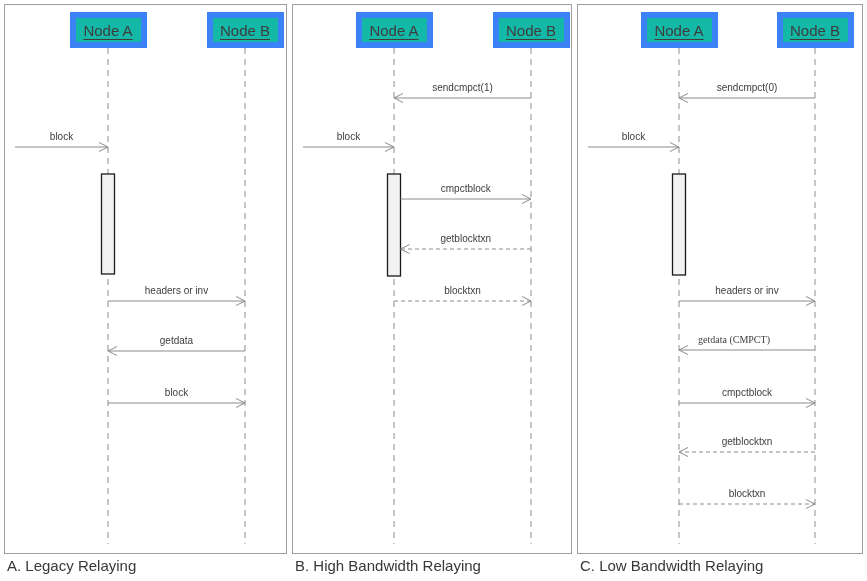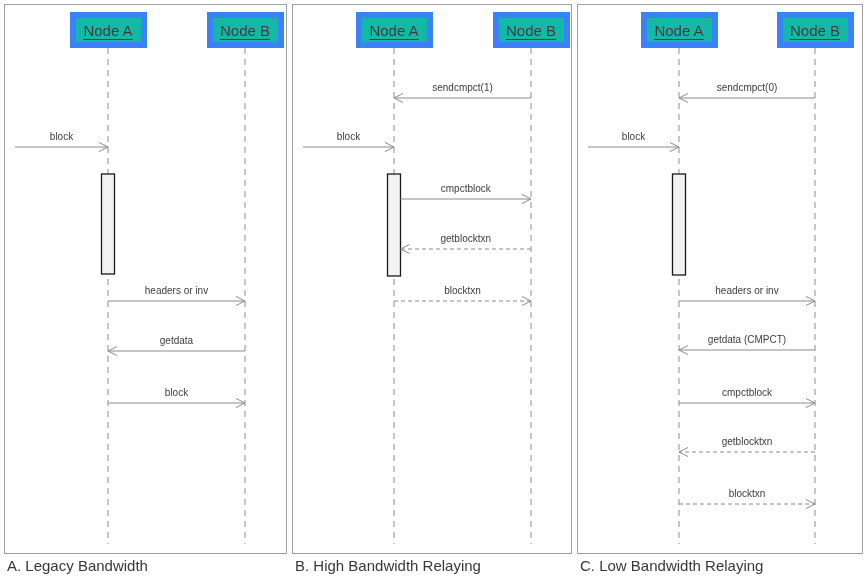--- a/index.html
+++ b/index.html
@@ -126,27 +126,27 @@
         <line x1="101" y1="398" x2="237" y2="398" stroke="#8c8c8c" stroke-width="1"></line>
         <polyline points="228,393.5 237,398 228,402.5" fill="none" stroke="#8c8c8c" stroke-width="1"></polyline>
         <line x1="237" y1="447" x2="101" y2="447" stroke="#8c8c8c" stroke-width="1" stroke-dasharray="4 3"></line>
         <polyline points="110,442.5 101,447 110,451.5" fill="none" stroke="#8c8c8c" stroke-width="1"></polyline>
         <line x1="101" y1="499" x2="237" y2="499" stroke="#8c8c8c" stroke-width="1" stroke-dasharray="4 3"></line>
         <polyline points="228,494.5 237,499 228,503.5" fill="none" stroke="#8c8c8c" stroke-width="1"></polyline>
       </svg>
       <div class="msg-label" style="left: 169px; top: 88px;">sendcmpct(0)</div>
       <div class="msg-label" style="left: 55.5px; top: 137px;">block</div>
       <div class="msg-label" style="left: 169px; top: 291px;">headers or inv</div>
-      <div class="msg-label" style="left: 169px; top: 340px;">getdata (CMPCT)</div>
+      <div class="msg-label" style="left: 156px; top: 340px; font-family: Liberation Serif, serif;">getdata (CMPCT)</div>
       <div class="msg-label" style="left: 169px; top: 393px;">cmpctblock</div>
       <div class="msg-label" style="left: 169px; top: 442px;">getblocktxn</div>
       <div class="msg-label" style="left: 169px; top: 494px;">blocktxn</div>
       <div class="actor-box" style="left: 62.5px;">
         <span class="actor-name">Node A</span>
       </div>
       <div class="actor-box" style="left: 198.5px;">
         <span class="actor-name">Node B</span>
       </div>
     </section>
-  <div class="caption" style="left: 7px;">A. Legacy Bandwidth</div>
+  <div class="caption" style="left: 7px;">A. Legacy Relaying</div>
   <div class="caption" style="left: 580px;">C. Low Bandwidth Relaying</div>
   <div class="caption" style="left: 295px;">B. High Bandwidth Relaying</div>
 </div>
 
 </body></html>

